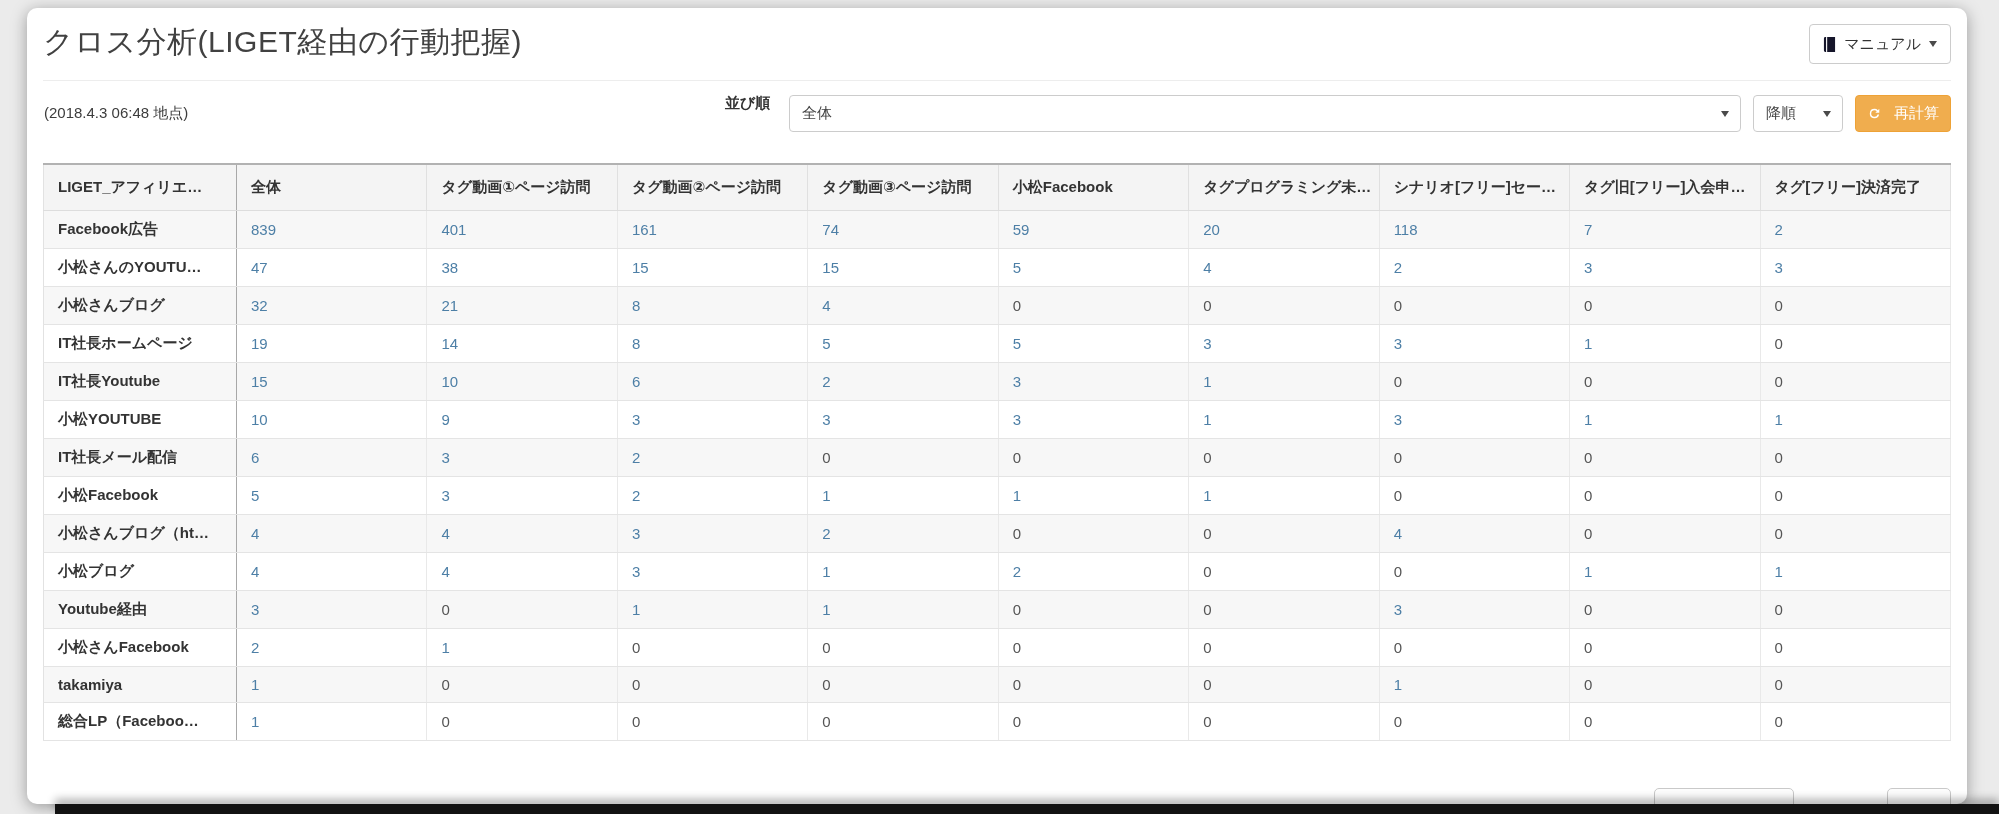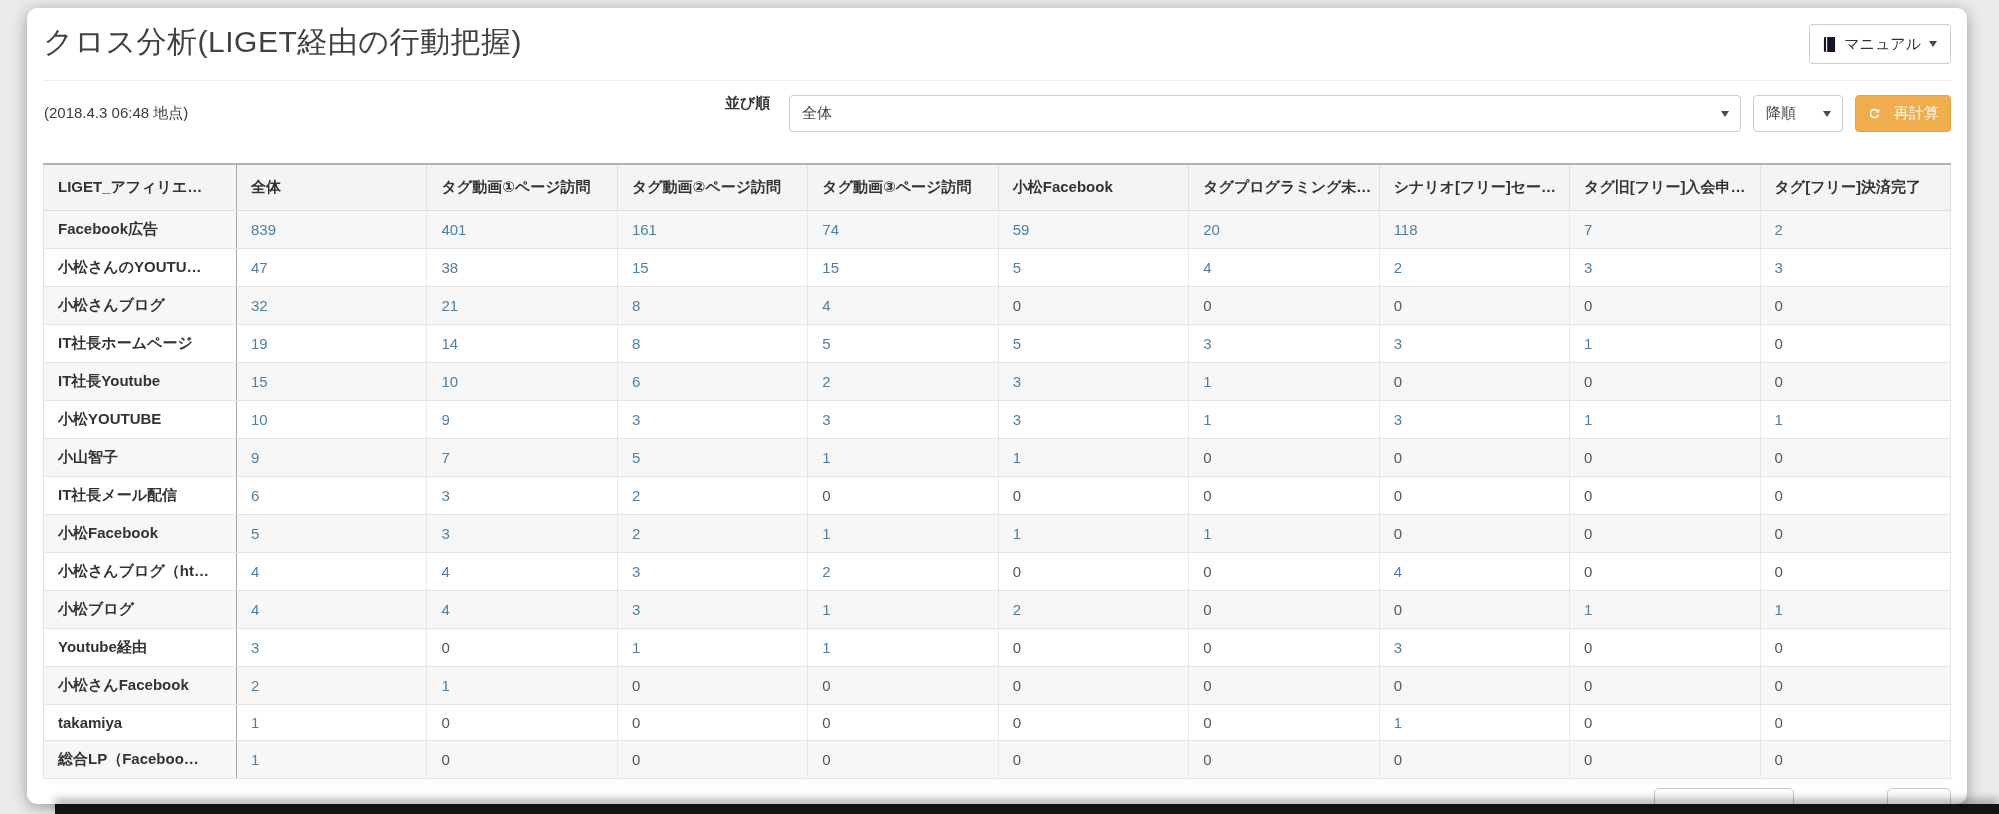--- a/index.html
+++ b/index.html
@@ -224,32 +224,20 @@
           <td><span class="num-link">9</span></td>
           <td><span class="num-link">3</span></td>
           <td><span class="num-link">3</span></td>
           <td><span class="num-link">3</span></td>
           <td><span class="num-link">1</span></td>
           <td><span class="num-link">3</span></td>
           <td><span class="num-link">1</span></td>
           <td><span class="num-link">1</span></td>
         </tr>
         <tr>
-          <td class="c-label">小山智子</td>
-          <td><span class="num-link">9</span></td>
-          <td><span class="num-link">7</span></td>
-          <td><span class="num-link">5</span></td>
-          <td><span class="num-link">1</span></td>
-          <td><span class="num-link">1</span></td>
-          <td><span class="num-zero">0</span></td>
-          <td><span class="num-zero">0</span></td>
-          <td><span class="num-zero">0</span></td>
-          <td><span class="num-zero">0</span></td>
-        </tr>
-        <tr>
           <td class="c-label">IT社長メール配信</td>
           <td><span class="num-link">6</span></td>
           <td><span class="num-link">3</span></td>
           <td><span class="num-link">2</span></td>
           <td><span class="num-zero">0</span></td>
           <td><span class="num-zero">0</span></td>
           <td><span class="num-zero">0</span></td>
           <td><span class="num-zero">0</span></td>
           <td><span class="num-zero">0</span></td>
           <td><span class="num-zero">0</span></td>

